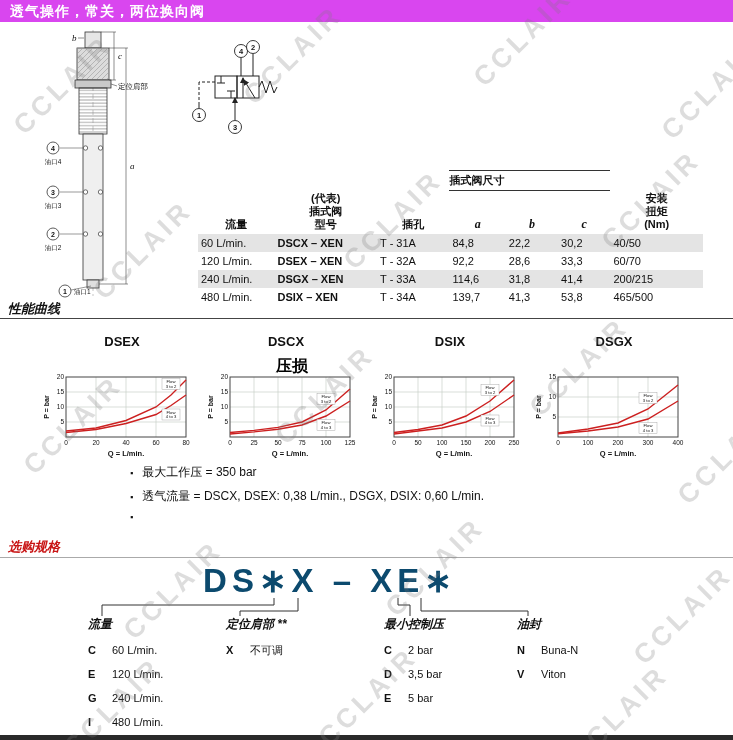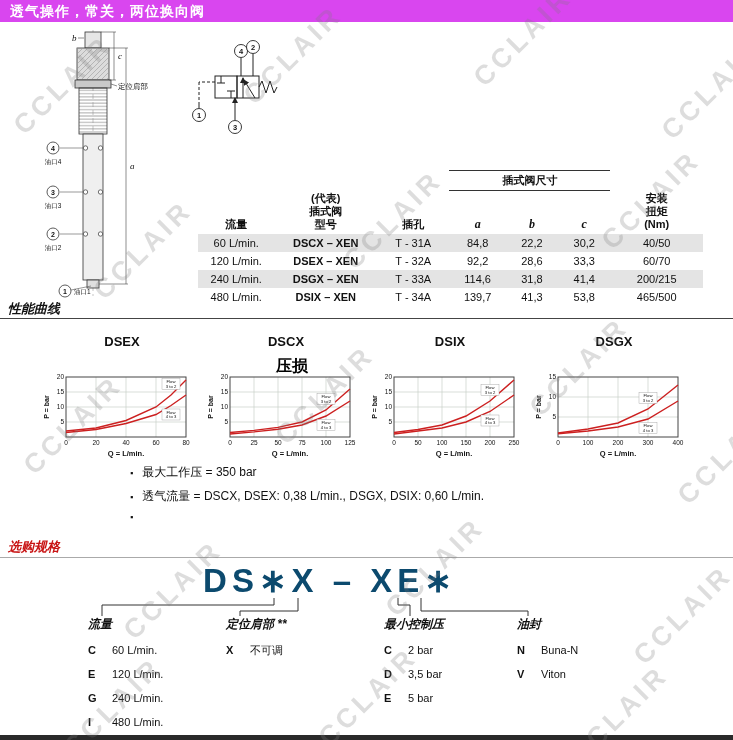--- a/index.html
+++ b/index.html
@@ -12,21 +12,21 @@
 
   #watermarks{position:absolute;inset:0;z-index:6;pointer-events:none}
   .wm{position:absolute;font-size:27px;font-weight:bold;letter-spacing:4px;
       color:rgba(125,125,125,0.26);transform:rotate(-45deg);white-space:nowrap}
 
   #valve-drawing{position:absolute;left:38px;top:28px;z-index:1}
   #valve-schematic{position:absolute;left:183px;top:34px;z-index:1}
 
   #spec-table-wrap{position:absolute;left:198px;top:170px;width:505px;z-index:1}
   table.spec{border-collapse:collapse;width:100%;font-size:11px;color:#111}
-  .spec td,.spec th{padding:1px 3px;text-align:center;vertical-align:bottom}
+  .spec td,.spec th{padding:1px 3px;vertical-align:bottom}
   .spec .span-head{border-top:1px solid #333;border-bottom:1px solid #333;font-weight:bold;padding:2px 0;font-size:11px}
   .spec .head-row th{font-weight:bold;line-height:1.2;padding-bottom:3px}
   .spec .dimletter{font-style:italic;font-family:"Liberation Serif",serif;font-size:12px}
   .spec .data-row td{padding:3px 3px}
   .spec tr.shade{background:var(--shade)}
   .spec td.model{font-weight:bold}
 
   .section-title{position:absolute;left:8px;font-size:13px;font-weight:bold;font-style:italic;z-index:2}
   #perf-title{top:300px;color:#111}
   #order-title{top:538px;color:var(--accent)}

